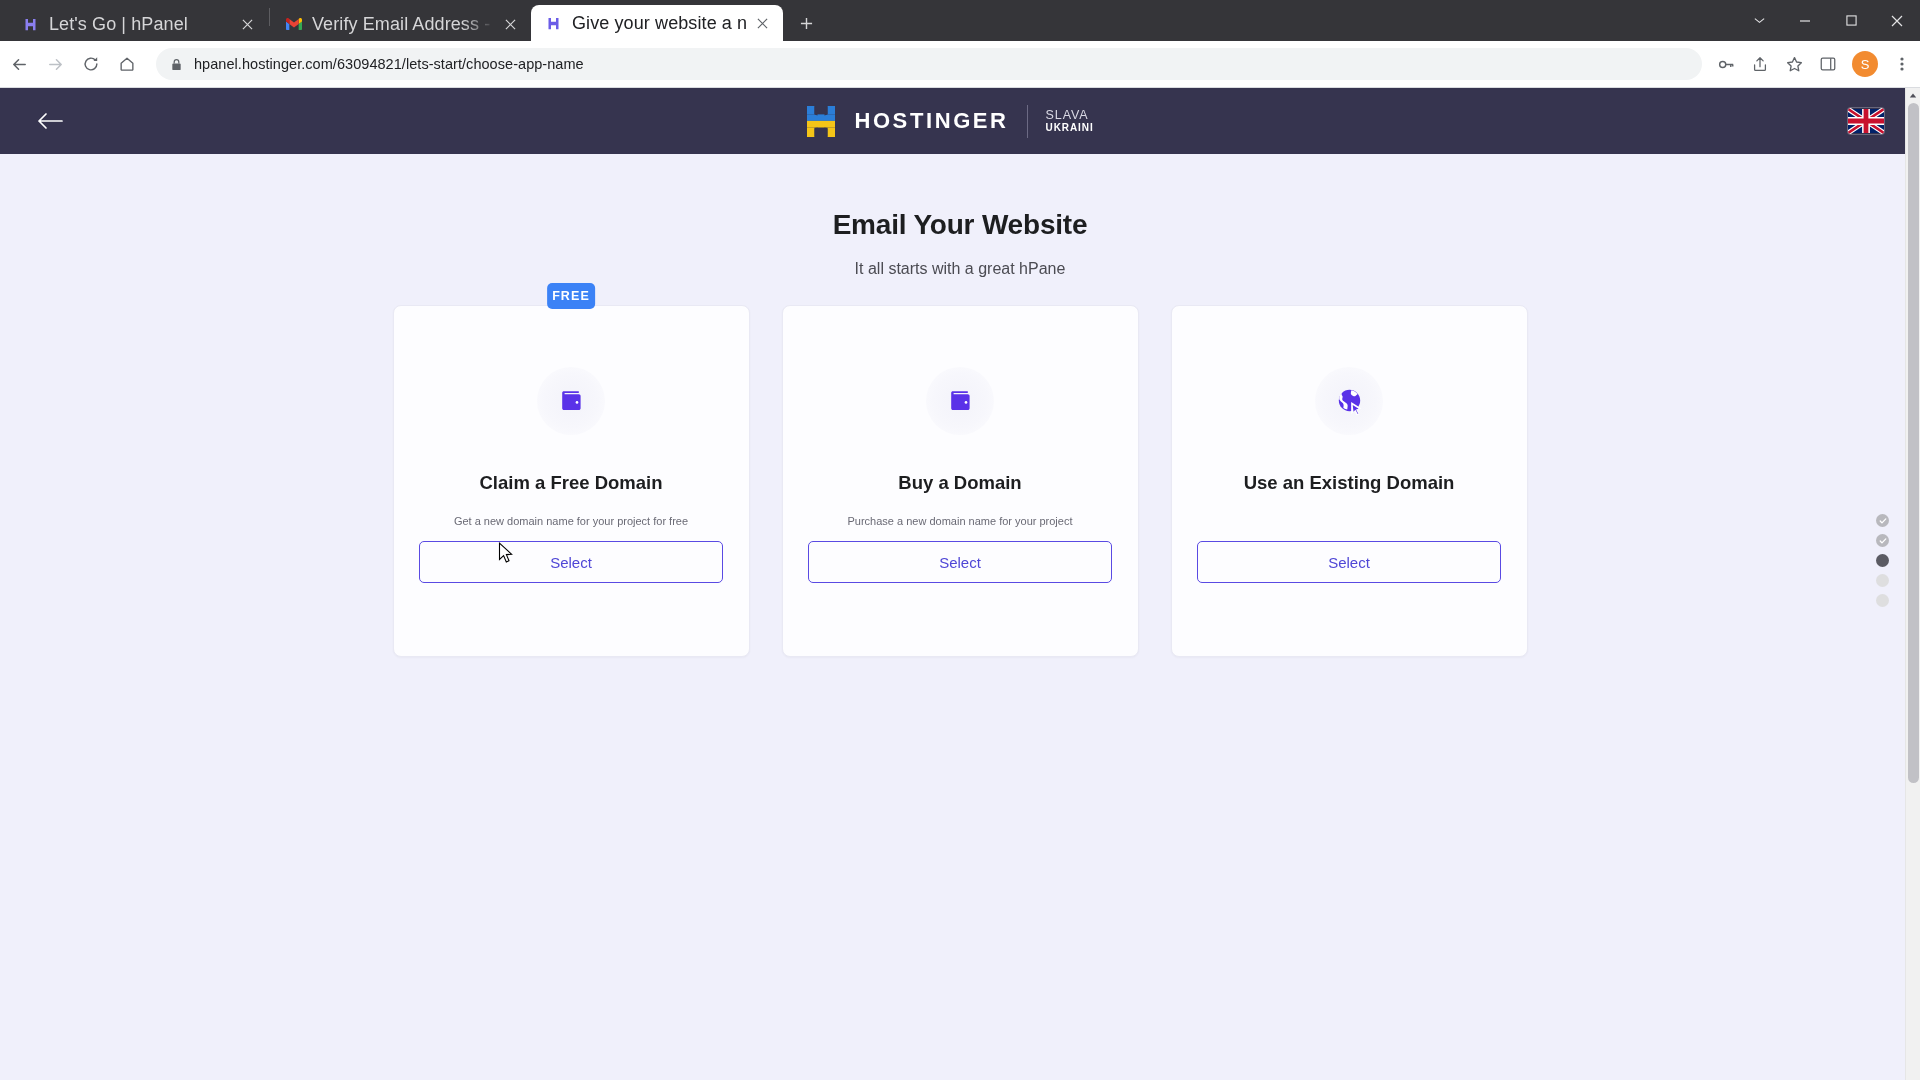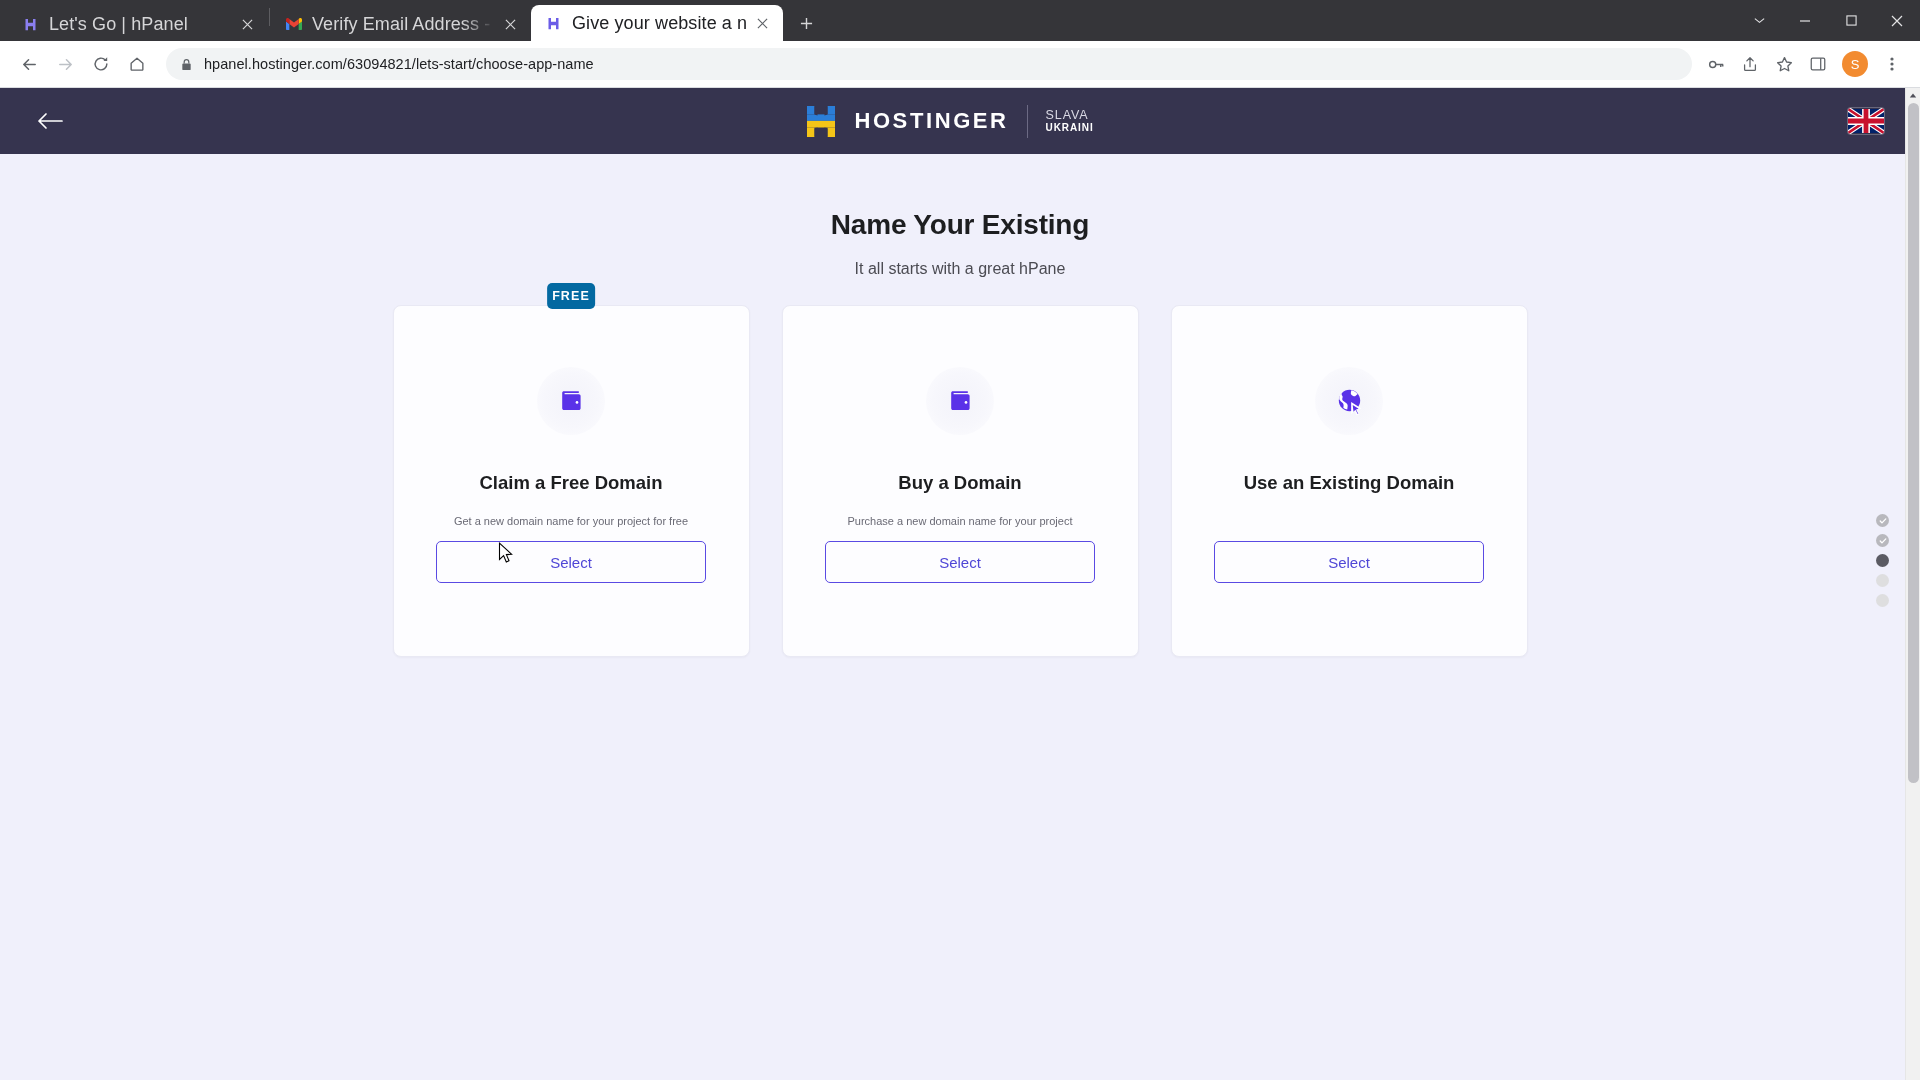--- a/index.html
+++ b/index.html
@@ -82,21 +82,21 @@
     width: 46px; height: 41px;
     display: flex; align-items: center; justify-content: center;
     color: #e3e3e5; font-size: 13px;
   }
 
   .toolbar {
     height: 47px;
     background: #ffffff;
     display: flex;
     align-items: center;
-    padding: 0 12px;
+    padding: 0 2px;
     flex: 0 0 47px;
     border-bottom: 1px solid #dadce0;
   }
   .nav-btn {
     width: 34px; height: 34px;
     display: flex; align-items: center; justify-content: center;
     border-radius: 50%;
     color: #5f6368;
     flex: 0 0 34px;
     margin-right: 2px;
@@ -218,21 +218,21 @@
     height: 352px;
     position: relative;
     display: flex;
     flex-direction: column;
     align-items: center;
     box-shadow: 0 1px 2px rgba(40,40,80,.04);
   }
   .badge {
     position: absolute;
     top: -23px; left: 50%; transform: translateX(-50%);
-    background: #0369a1;
+    background: #3b82f6;
     color: #ffffff;
     font-size: 12.5px;
     font-weight: bold;
     letter-spacing: 1.1px;
     padding: 6px 5px;
     border-radius: 5px;
   }
   .card-icon {
     margin-top: 61px;
     width: 68px; height: 68px;
@@ -249,21 +249,21 @@
   .card-desc {
     margin-top: 17px;
     font-size: 11px;
     color: #6a6a75;
     line-height: 1.82;
     width: 260px;
   }
   .select-btn {
     margin-top: auto;
     margin-bottom: 73px;
-    width: 270px;
+    width: 304px;
     height: 42px;
     border: 1px solid #5a4ae3;
     border-radius: 5px;
     background: #fdfdff;
     color: #4f46d6;
     font-size: 15px;
     font-family: "Liberation Sans", sans-serif;
     display: flex; align-items: center; justify-content: center;
     cursor: pointer;
   }
@@ -491,21 +491,21 @@
           <path d="M0 0l60 40M60 0L0 40" stroke="#fff" stroke-width="8"></path>
           <path d="M0 0l60 40M60 0L0 40" stroke="#C8102E" stroke-width="4.5"></path>
           <path d="M30 0v40M0 20h60" stroke="#fff" stroke-width="13"></path>
           <path d="M30 0v40M0 20h60" stroke="#C8102E" stroke-width="8"></path>
         </svg>
       </div>
     </div>
 
     <div class="page">
       <div class="content">
-        <div class="h1">Name Your Existing</div>
+        <div class="h1">Email Your Website</div>
         <div class="sub">It all starts with a great hPane</div>
 
         <div class="cards">
 
           <div class="card">
             <div class="badge">FREE</div>
             <div class="card-icon">
               <svg width="30" height="30" viewBox="0 0 30 30">
                 <path fill="#5a32e8" d="M6.2 6.8c0-.9.7-1.6 1.6-1.6h14.4c.5 0 .9.4.9.9s-.4.9-.9.9H8.6v1.3h14.2c1 0 1.8.8 1.8 1.8v12.1c0 1-.8 1.8-1.8 1.8H8c-1 0-1.8-.8-1.8-1.8z"></path>
                 <circle cx="21" cy="16.4" r="1.35" fill="#ffffff"></circle>

